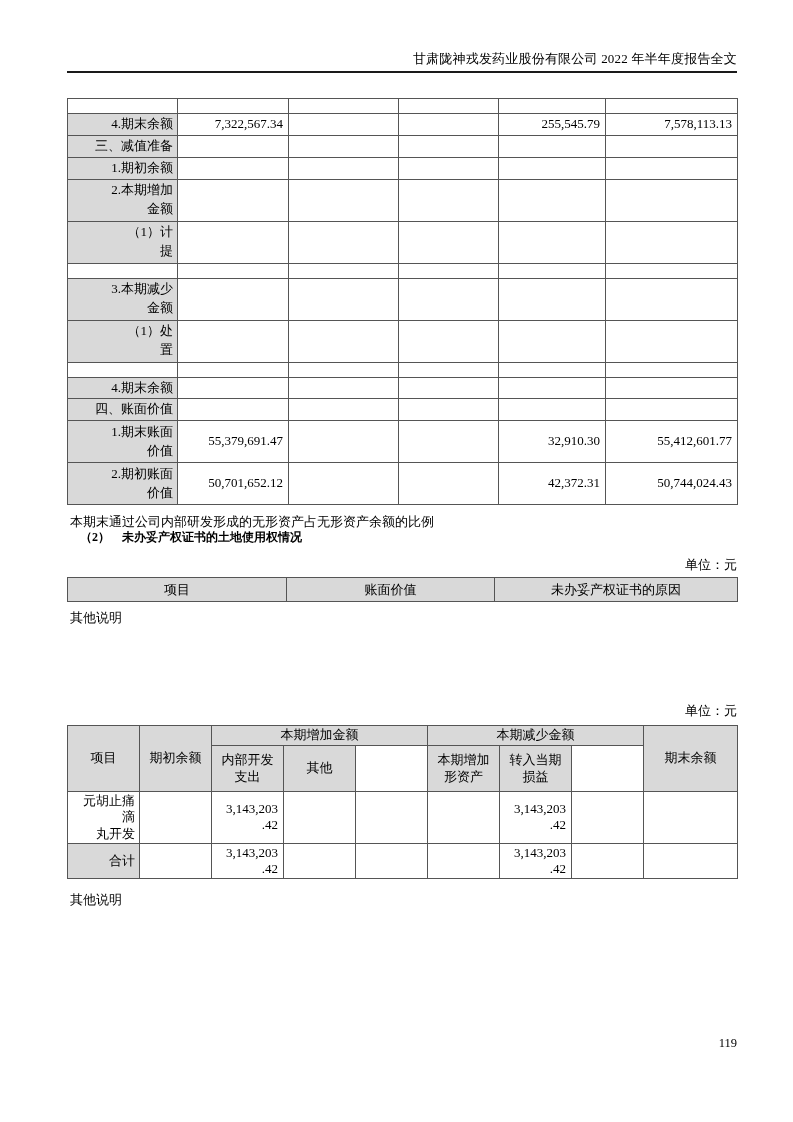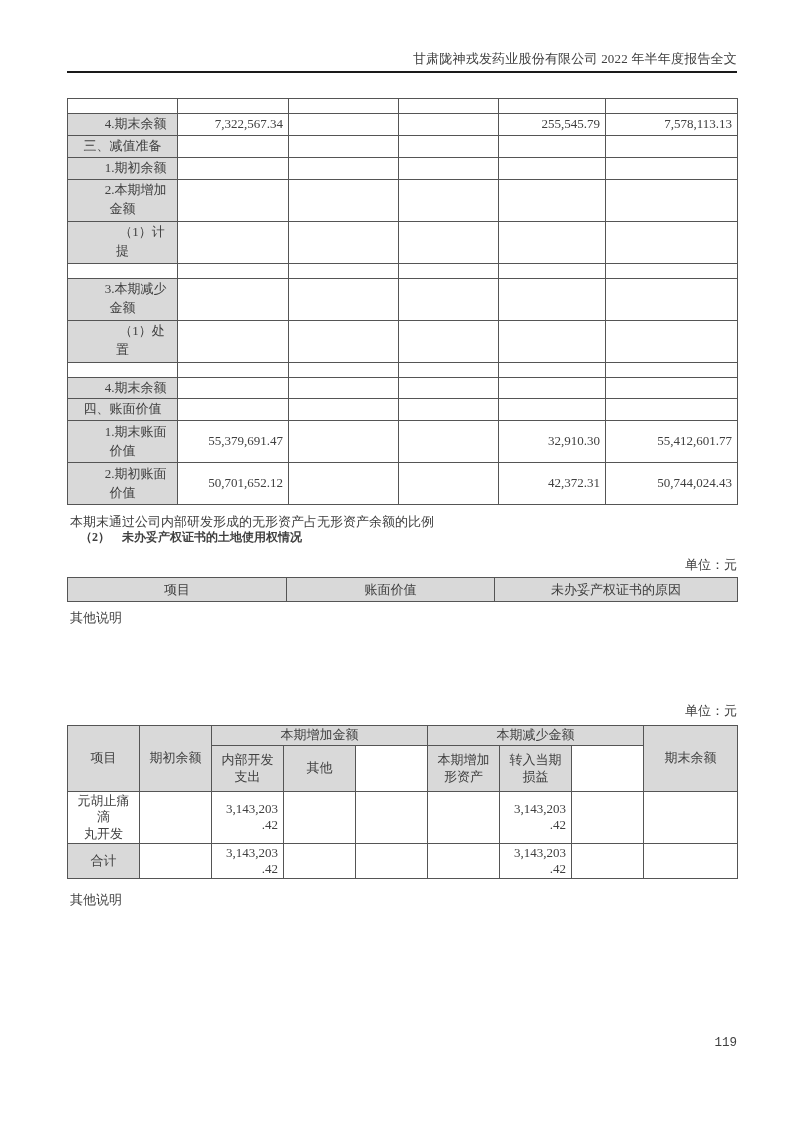--- a/index.html
+++ b/index.html
@@ -1,48 +1,48 @@
 <!DOCTYPE html>
 <html><head>
 <meta charset="utf-8">
 <style>
   html,body{margin:0;padding:0;background:#ffffff;}
   .page{
     position:relative;
     width:793px;height:1122px;
     background:#ffffff;
     font-family:"Liberation Serif","DejaVu Serif",serif;
-    color:#404040;
+    color:#000000;
     overflow:hidden;
   }
   .abs{position:absolute;left:67px;width:670px;}
   .doc-header{top:50px;text-align:right;font-size:13px;letter-spacing:.2px;}
   .header-rule{top:71px;border-top:2px solid #1a1a1a;height:0;}
   .note{font-size:13px;padding-left:3px;}
   .note-ratio{top:513px;}
   .heading{font-size:12px;font-weight:bold;white-space:pre-line;}
   .heading-land{top:529px;padding-left:13px;}
   .heading-dev{top:664px;padding-left:2px;}
   .unit{font-size:13px;text-align:right;padding-right:2px;}
   .unit-1{top:556px;}
   .unit-2{top:702px;}
   .note-other-1{top:609px;}
   .note-other-2{top:891px;}
-  .page-num{top:1036px;text-align:right;padding-right:18px;font-size:12.5px;font-family:Liberation Mono, monospace;}
+  .page-num{top:1036px;text-align:right;padding-right:18px;font-size:12.5px;}
 
   table{border-collapse:collapse;table-layout:fixed;width:670px;}
   td{border:1px solid #555;vertical-align:middle;font-size:13px;
      padding:1px 4px;overflow:hidden;box-sizing:border-box;}
   .t1{top:98px;}
   .t1 td{line-height:1.45;}
   .t2{top:577px;}
   .t3{top:725px;}
   .t3 td{line-height:1.25;}
 
-  .lb{background:#d9d9d9;text-align:center;white-space:pre-line;}
+  .lb{background:#d9d9d9;text-align:right;white-space:pre-line;}
   .wh{background:#ffffff;}
   .hd{background:#d9d9d9;text-align:center;white-space:pre-line;margin-top:16px;}
   .nm{text-align:right;white-space:pre-line;padding-right:5px;}
 
   .t1 tr.re td{height:15px;}
   .t1 tr.r1 td{height:21px;}
   .t1 tr.r2 td{height:42px;}
   .t2 tr td{height:24px;}
   .t3 tr.h1 td{height:20px;}
   .t3 tr.h2 td{height:46px;}

